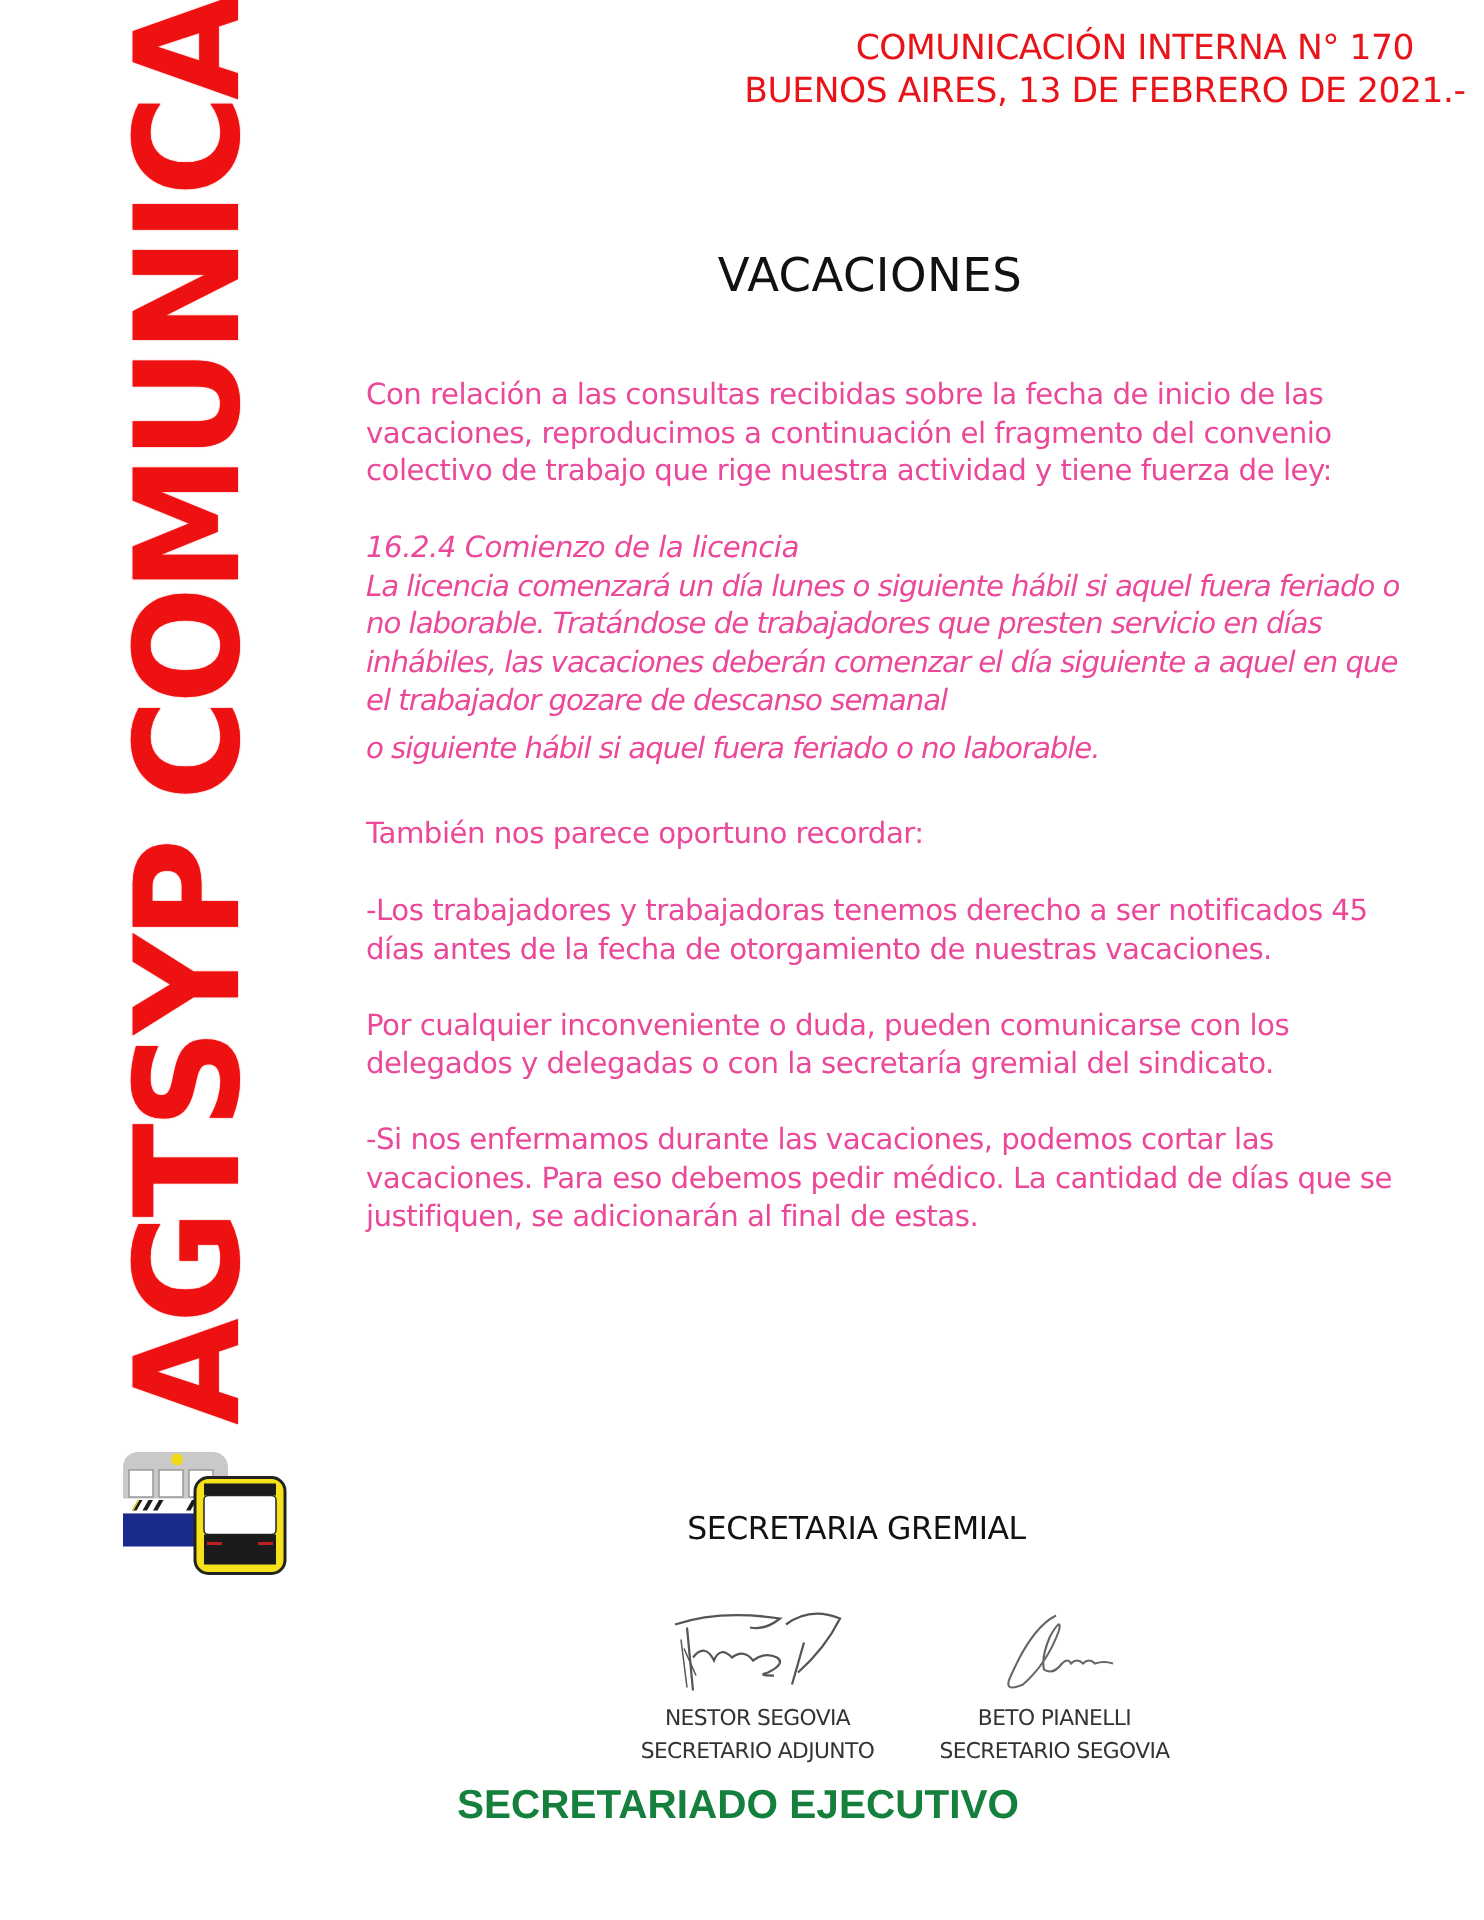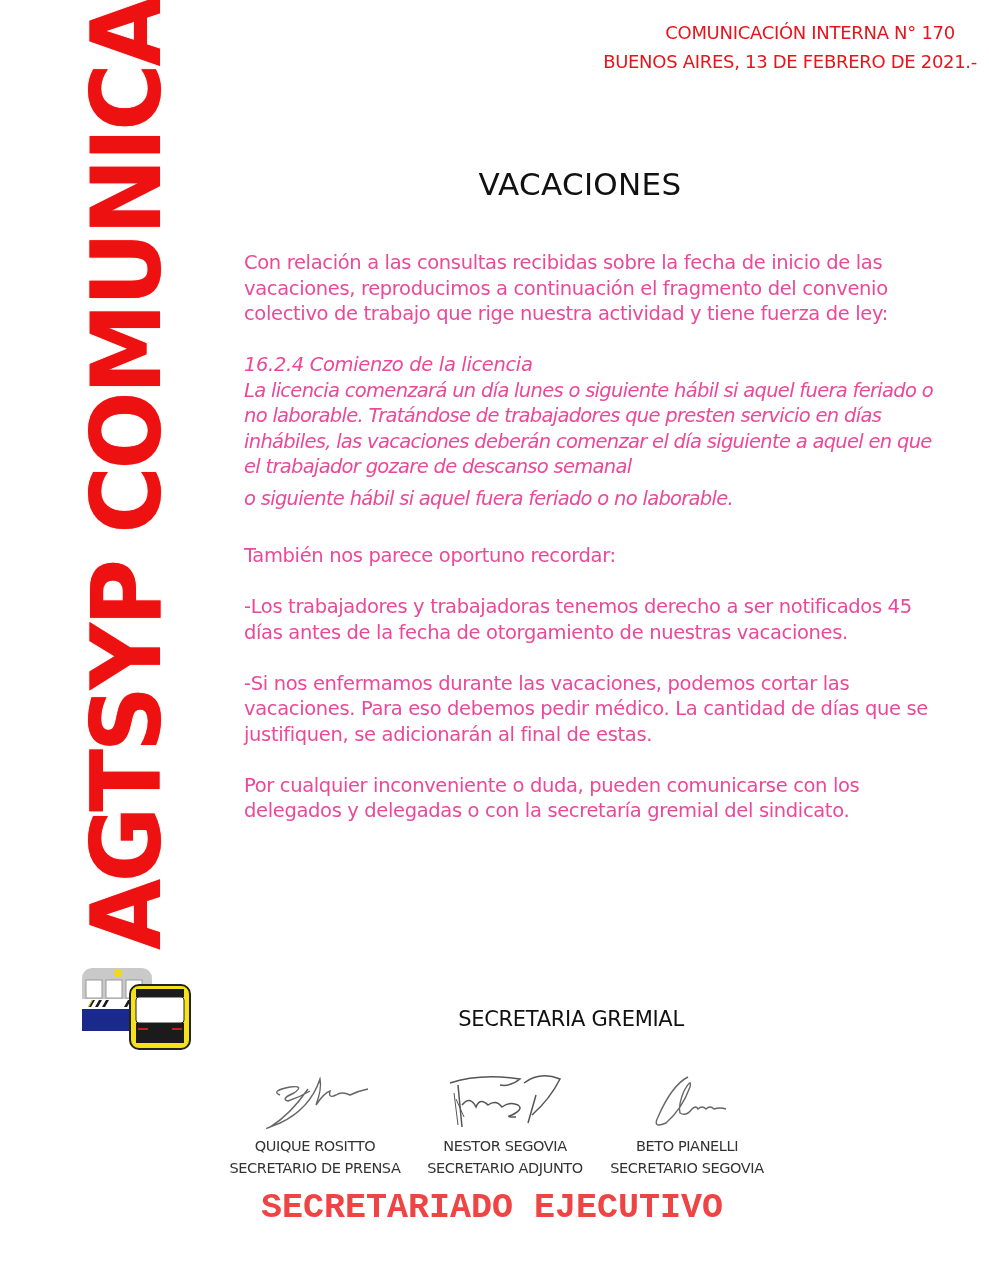--- a/index.html
+++ b/index.html
@@ -1,18 +1,18 @@
 <!DOCTYPE html>
 <html><head>
 <meta charset="utf-8">
 <style>
   html, body { margin: 0; padding: 0; background: #ffffff; }
   body { width: 989px; height: 1280px; position: relative; overflow: hidden; font-family: "Liberation Sans", sans-serif; color: #111; }
 
-  .header { position: absolute; right: 12px; top: 18px; text-align: center; color: #e8141a; font-family: "DejaVu Sans", sans-serif; font-size: 18px; line-height: 29px; letter-spacing: -0.3px; }
+  .header { position: absolute; right: 12px; top: 18px; text-align: center; color: #e8141a; font-family: "DejaVu Sans", sans-serif; font-size: 23px; line-height: 29px; letter-spacing: -0.3px; }
   .header div { white-space: nowrap; }
   .header .h1 { padding-left: 40px; }
 
   .logo-vertical { position: absolute; left: 78px; top: 950px; width: 880px; height: 96px; transform-origin: 0 0; transform: rotate(-90deg); }
   .logo-vertical span { display: block; font-family: "DejaVu Sans", sans-serif; font-weight: 900; font-size: 112px; line-height: 96px; color: #ee1111; letter-spacing: -4px; white-space: nowrap; transform: scaleX(0.82) scaleY(0.86); transform-origin: 0 50%; text-shadow: 0 0 1px #ff3333; }
 
   .train-icon { position: absolute; left: 80px; top: 965px; width: 112px; height: 86px; }
 
   .title { position: absolute; left: 0; width: 1160px; top: 166px; text-align: center; font-family: "DejaVu Sans", sans-serif; font-size: 31px; font-weight: 500; color: #111; letter-spacing: 0.3px; }
 
@@ -23,21 +23,21 @@
   .body .last-ital { display: block; margin-top: 6px; }
 
   .gremial { position: absolute; left: 0; width: 1142px; top: 1007px; text-align: center; font-family: "DejaVu Sans", sans-serif; font-size: 21px; color: #111; letter-spacing: -0.3px; }
 
   .sig-row { position: absolute; left: 220px; top: 1065px; width: 560px; height: 120px; }
   .sig { position: absolute; top: 0; width: 190px; text-align: center; }
   .sig svg { display: block; margin: 0 auto; }
   .sig .name, .sig .role { font-family: "DejaVu Sans", sans-serif; font-size: 14.5px; color: #333; line-height: 22px; white-space: nowrap; letter-spacing: -0.4px; }
   .sig .name { margin-top: 2px; }
 
-  .executivo { position: absolute; left: 0; width: 984px; top: 1188px; text-align: center; font-family: Liberation Mono, monospace; font-weight: bold; font-size: 35px; color: #ef4444; letter-spacing: 0px; }
+  .executivo { position: absolute; left: 0; width: 984px; top: 1188px; text-align: center; font-family: Liberation Sans, sans-serif; font-weight: bold; font-size: 27px; color: #15803d; letter-spacing: 0px; }
 </style>
 </head>
 <body>
 
 <div class="header">
   <div class="h1">COMUNICACIÓN INTERNA N° 170</div>
   <div>BUENOS AIRES, 13 DE FEBRERO DE 2021.-</div>
 </div>
 
 <div class="logo-vertical">
@@ -70,43 +70,36 @@
 
 <div class="body">
   <p>Con relación a las consultas recibidas sobre la fecha de inicio de las vacaciones, reproducimos a continuación el fragmento del convenio colectivo de trabajo que rige nuestra actividad y tiene fuerza de ley:</p>
   <p style="margin-bottom:32px;">
     <span class="italic" style="display:block;">16.2.4 Comienzo de la licencia</span>
     <span class="bolditalic">La licencia comenzará un día lunes o siguiente hábil si aquel fuera feriado o no laborable. Tratándose de trabajadores que presten servicio en días inhábiles, las vacaciones deberán comenzar el día siguiente a aquel en que el trabajador gozare de descanso semanal</span>
     <span class="bolditalic last-ital">o siguiente hábil si aquel fuera feriado o no laborable.</span>
   </p>
   <p>También nos parece oportuno recordar:</p>
   <p>-Los trabajadores y trabajadoras tenemos derecho a ser notificados 45 días antes de la fecha de otorgamiento de nuestras vacaciones.</p>
+  <p>Por cualquier inconveniente o duda, pueden comunicarse con los delegados y delegadas o con la secretaría gremial del sindicato.</p>
   <p>-Si nos enfermamos durante las vacaciones, podemos cortar las vacaciones. Para eso debemos pedir médico. La cantidad de días que se justifiquen, se adicionarán al final de estas.</p>
-  <p>Por cualquier inconveniente o duda, pueden comunicarse con los delegados y delegadas o con la secretaría gremial del sindicato.</p>
 </div>
 
 <div class="gremial">SECRETARIA GREMIAL</div>
 
 <div class="sig-row">
-  <div class="sig" style="left:0;">
-    <svg width="130" height="68" viewBox="0 0 130 68">
-      <path d="M30 30 Q20 26 40 22 Q55 20 44 28 Q30 34 38 36 Q50 32 60 26 M58 24 Q40 50 20 62 Q10 66 30 58 Q60 44 70 14 Q72 24 66 40 Q74 28 80 26 Q78 34 86 30 Q92 26 100 30 Q108 26 118 24" fill="none" stroke="#666" stroke-width="1.4"></path>
-    </svg>
-    <div class="name">QUIQUE ROSITTO</div>
-    <div class="role">SECRETARIO DE PRENSA</div>
-  </div>
   <div class="sig" style="left:190px;">
     <svg width="130" height="68" viewBox="0 0 130 68">
       <path d="M10 18 Q40 8 80 14 Q70 22 60 20 M18 20 L22 62 M22 40 Q30 30 36 42 Q40 32 48 40 Q56 34 62 42 Q70 36 78 40 Q84 44 72 50 Q64 52 76 52 M84 18 Q100 6 120 14 Q110 34 92 50 M96 30 L88 58" fill="none" stroke="#555" stroke-width="1.5"></path>
       <path d="M14 28 L18 60 M16 34 L24 52" fill="none" stroke="#555" stroke-width="1"></path>
     </svg>
     <div class="name">NESTOR SEGOVIA</div>
     <div class="role">SECRETARIO ADJUNTO</div>
   </div>
-  <div class="sig" style="left:372px;text-align:center;">
+  <div class="sig" style="left:388px;text-align:center;">
     <svg width="130" height="68" viewBox="0 0 130 68">
       <path d="M66 12 Q50 20 36 52 Q30 64 44 58 Q60 44 68 22 Q70 12 62 26 Q56 40 58 48 Q64 52 70 44 Q74 40 76 44 Q80 40 84 44 Q88 40 92 44 Q98 42 104 44" fill="none" stroke="#666" stroke-width="1.4"></path>
     </svg>
     <div class="name">BETO PIANELLI</div>
     <div class="role">SECRETARIO SEGOVIA</div>
   </div>
 </div>
 
 <div class="executivo">SECRETARIADO EJECUTIVO</div>
 

